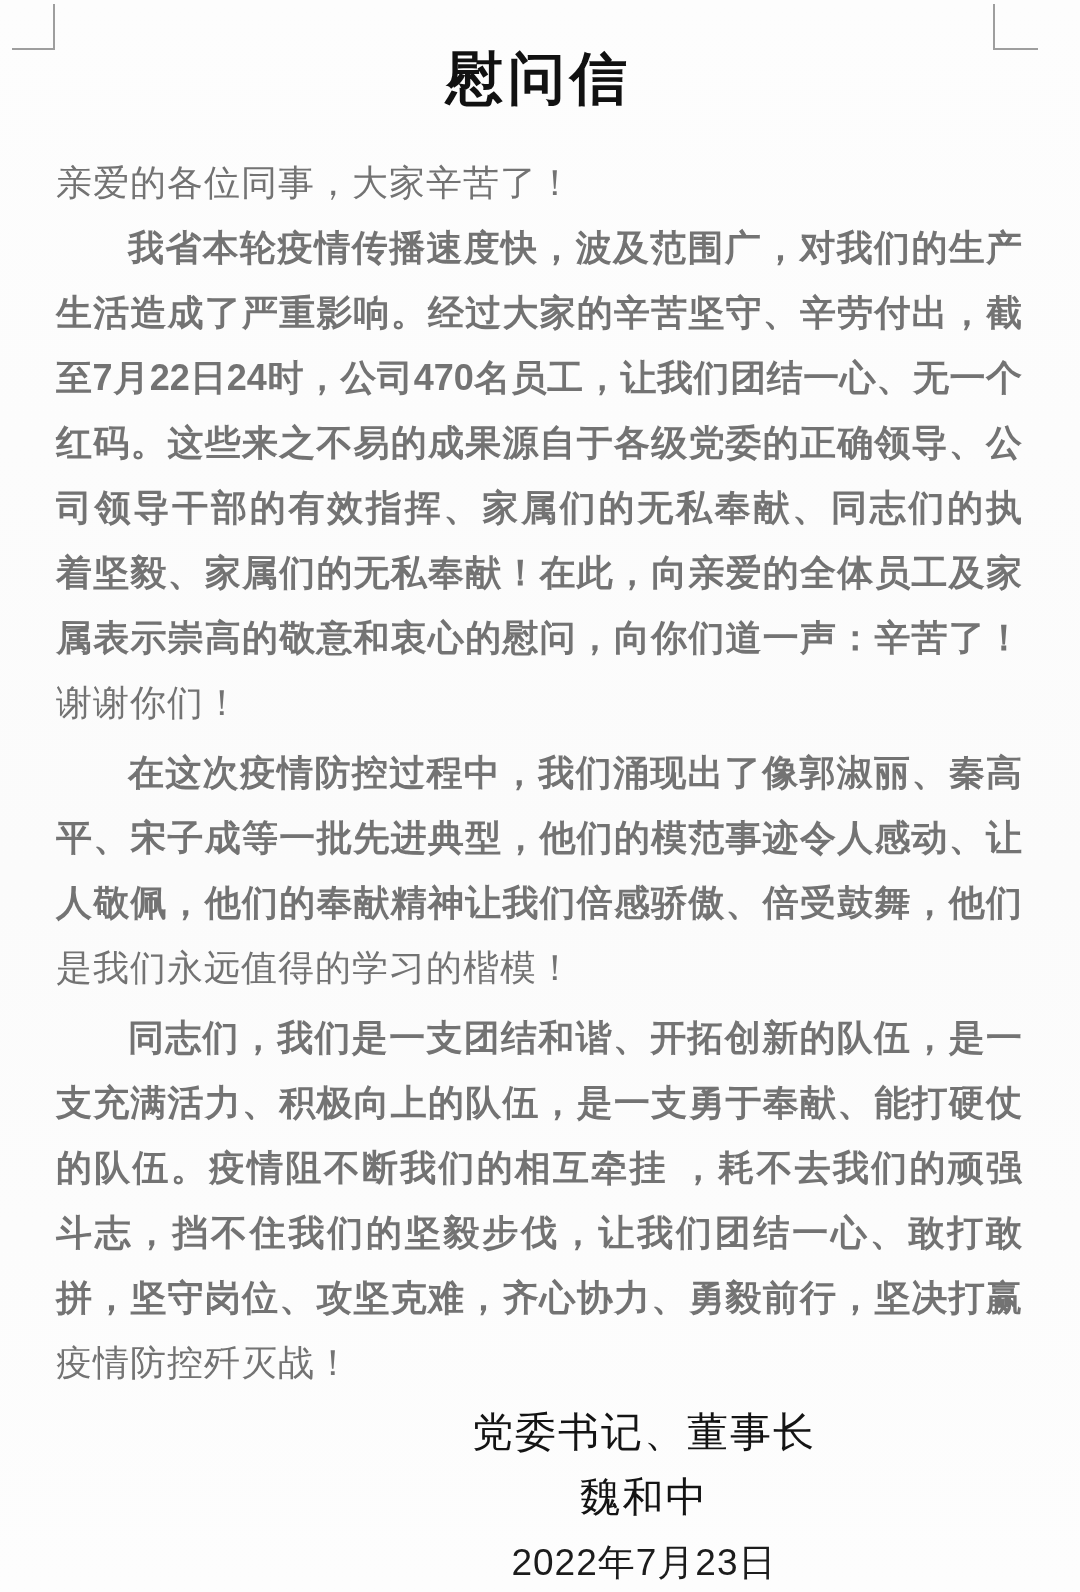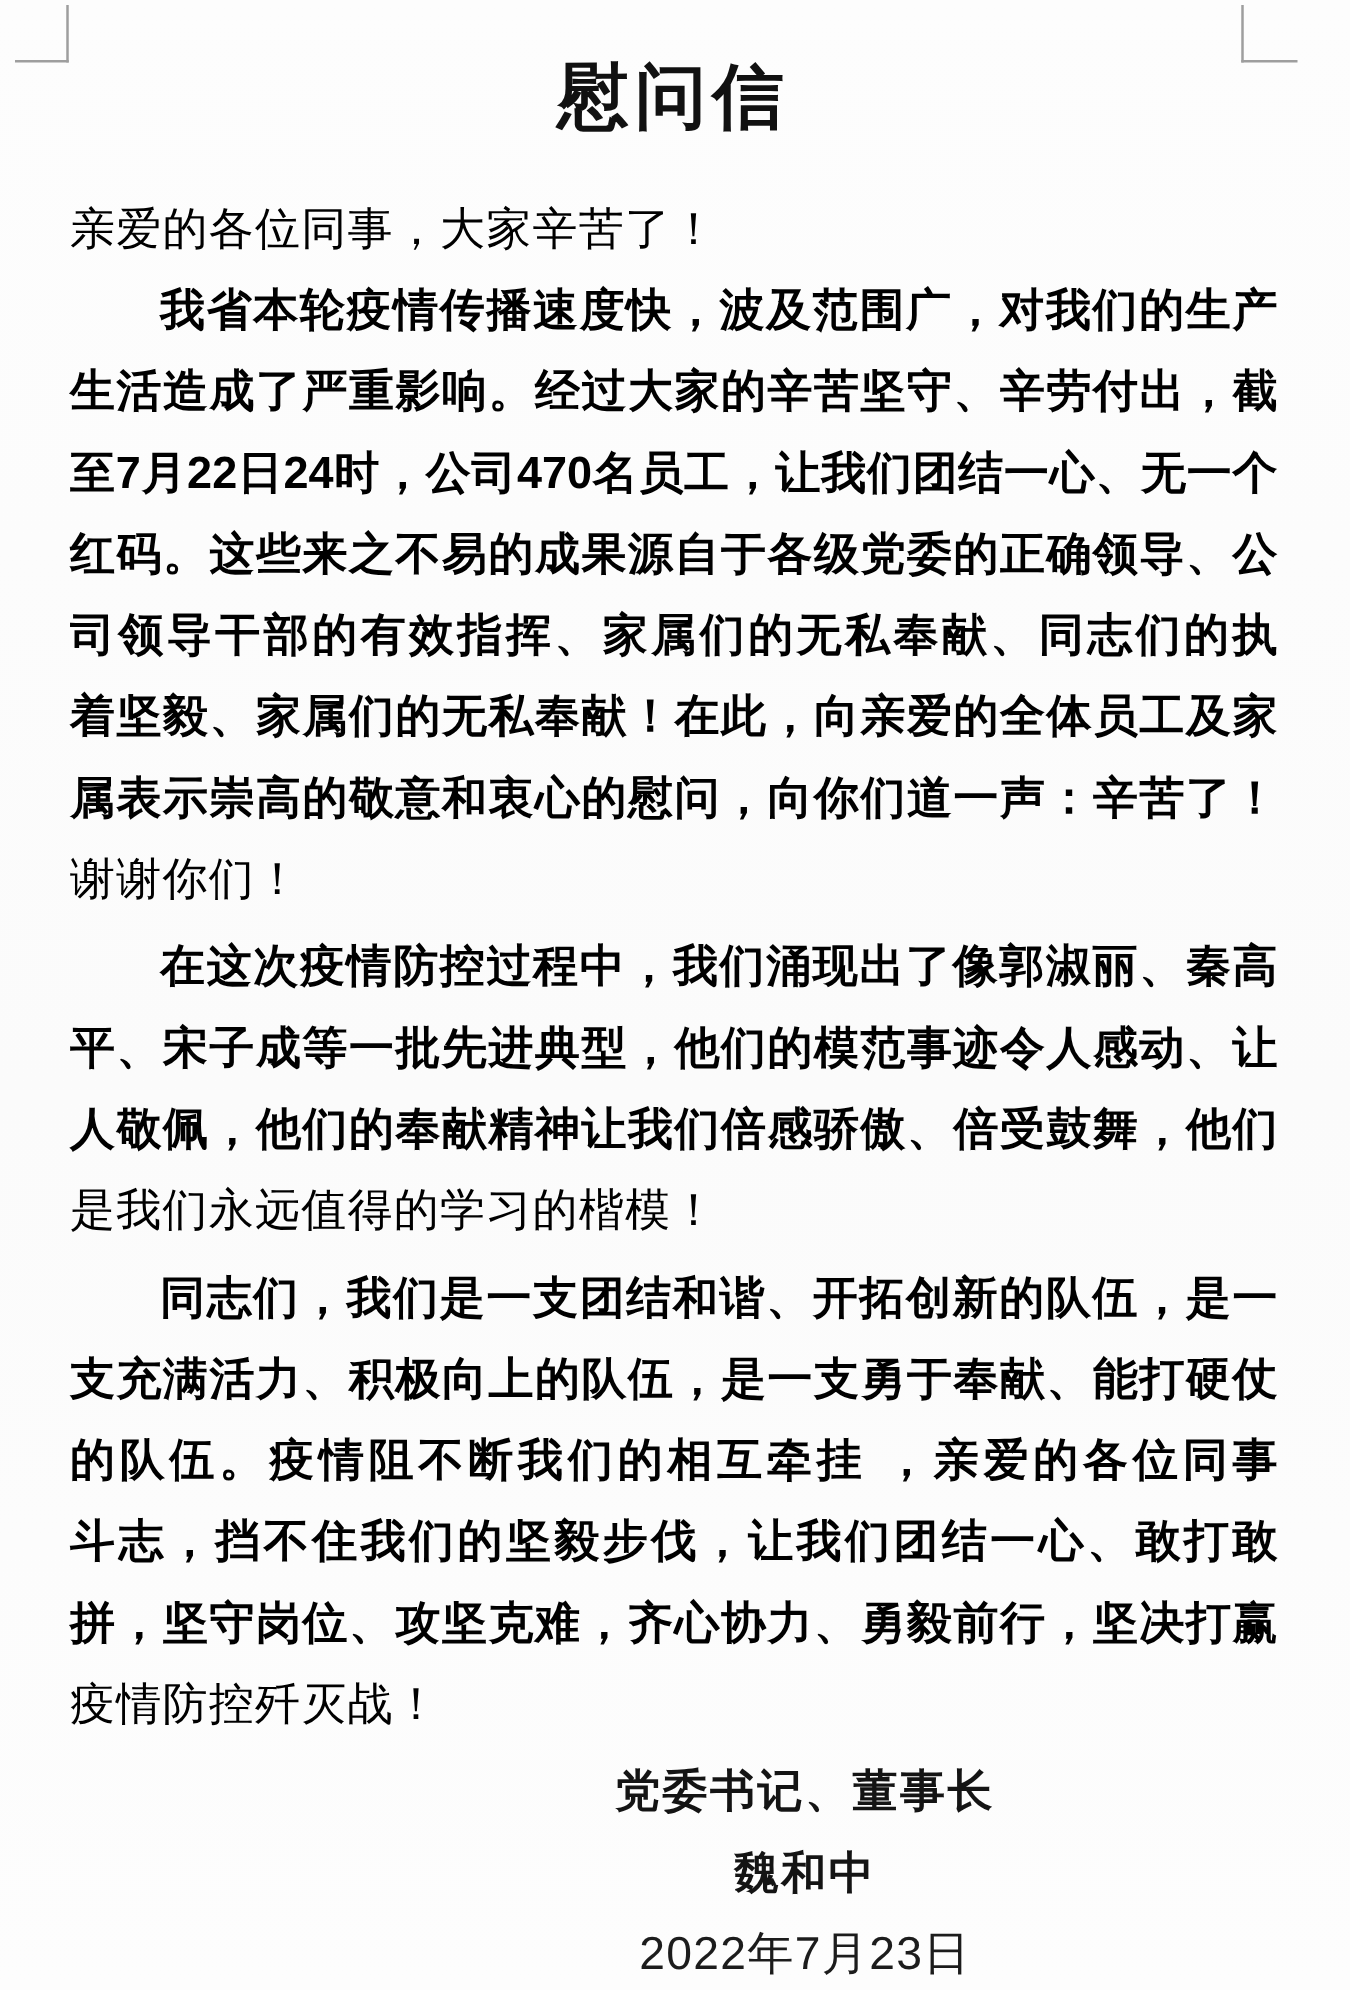--- a/index.html
+++ b/index.html
@@ -41,42 +41,42 @@
     letter-spacing: 5px;
     margin: 0 0 47px 0;
     color: #111;
   }
   .line {
     font-size: 36px;
     line-height: 65px;
     letter-spacing: 1px;
     white-space: nowrap;
     text-align: left;
-    color: #000000;
+    color: #737373;
   }
   
   .line.fill {
     white-space: normal;
     text-align: justify;
     text-align-last: justify;
     text-justify: inter-character;
     letter-spacing: 0;
     font-weight: bold;
   }
   .line.indent { text-indent: 2em; }
   .para { margin: 0 0 5px 0; }
   .signature {
     margin-left: 210px;
     text-align: center;
   }
   .signature .role,
   .signature .name {
-    font-size: 36px;
+    font-size: 41px;
     line-height: 65px;
-    font-weight: bold;
+    font-weight: normal;
     letter-spacing: 2px;
     color: #141414;
   }
   .signature .date {
     font-size: 37px;
     line-height: 65px;
     letter-spacing: 1px;
     color: #1c1c1c;
   }
 </style>
@@ -106,21 +106,21 @@
   <div class="para">
     <div class="line fill indent">在这次疫情防控过程中，我们涌现出了像郭淑丽、秦高</div>
     <div class="line fill">平、宋子成等一批先进典型，他们的模范事迹令人感动、让</div>
     <div class="line fill">人敬佩，他们的奉献精神让我们倍感骄傲、倍受鼓舞，他们</div>
     <div class="line">是我们永远值得的学习的楷模！</div>
   </div>
 
   <div class="para">
     <div class="line fill indent">同志们，我们是一支团结和谐、开拓创新的队伍，是一</div>
     <div class="line fill">支充满活力、积极向上的队伍，是一支勇于奉献、能打硬仗</div>
-    <div class="line fill">的队伍。疫情阻不断我们的相互牵挂 ，亲爱的各位同事</div>
+    <div class="line fill">的队伍。疫情阻不断我们的相互牵挂 ，耗不去我们的顽强</div>
     <div class="line fill">斗志，挡不住我们的坚毅步伐，让我们团结一心、敢打敢</div>
     <div class="line fill">拼，坚守岗位、攻坚克难，齐心协力、勇毅前行，坚决打赢</div>
     <div class="line">疫情防控歼灭战！</div>
   </div>
 
   <div class="signature">
     <div class="role">党委书记、董事长</div>
     <div class="name">魏和中</div>
     <div class="date">2022年7月23日</div>
   </div>

